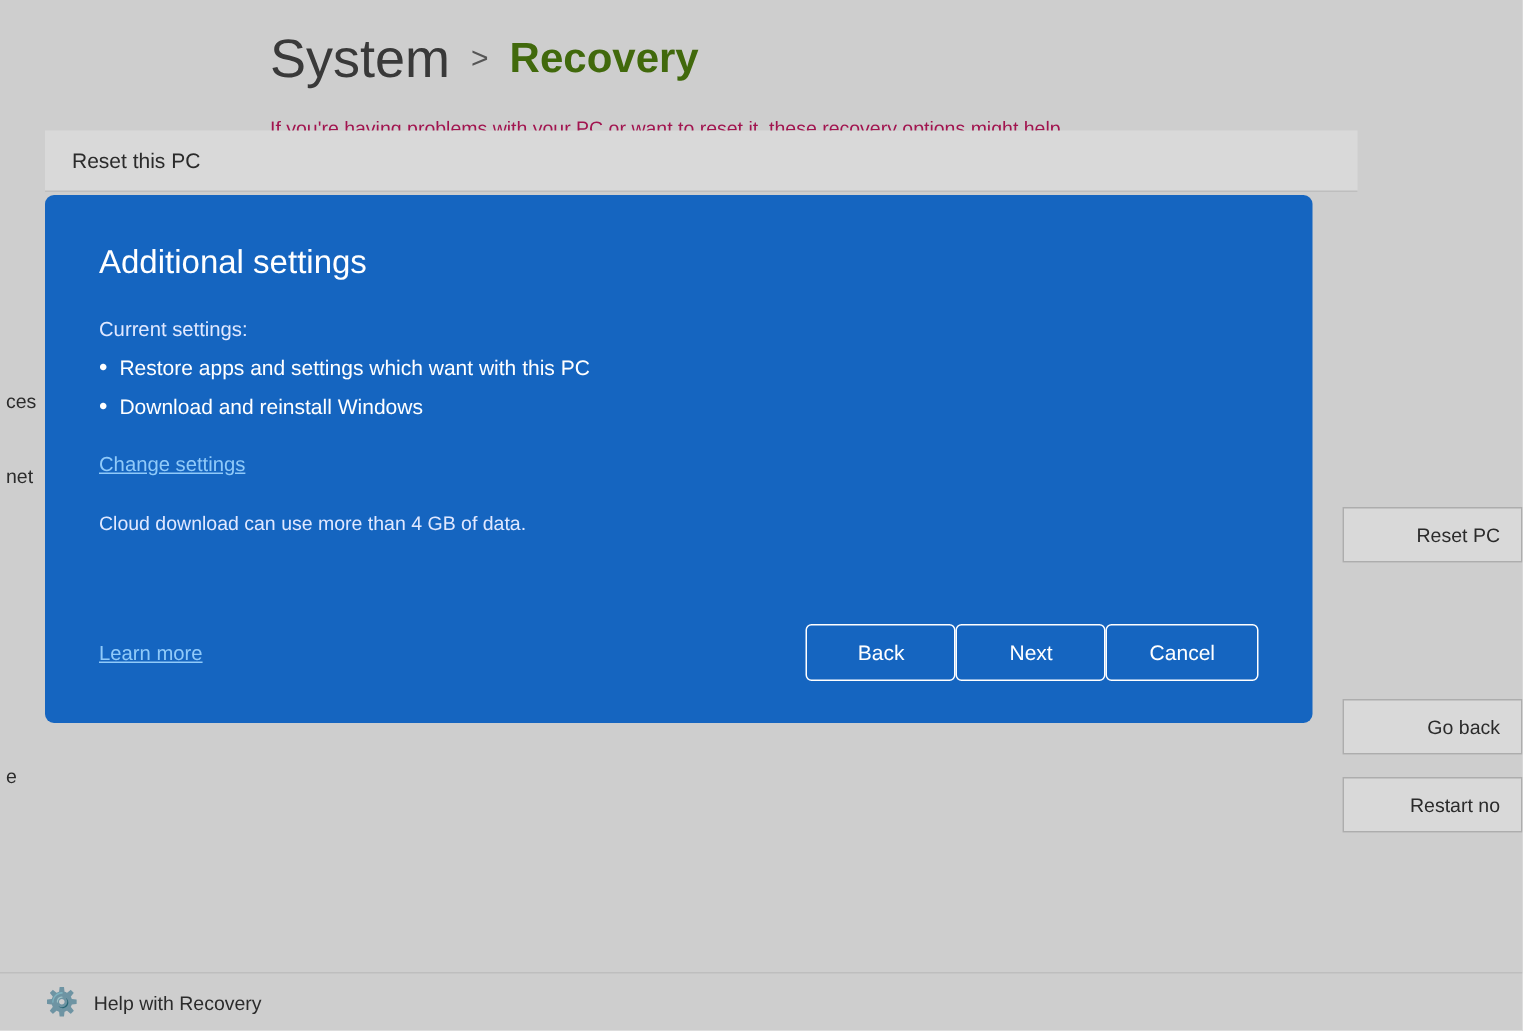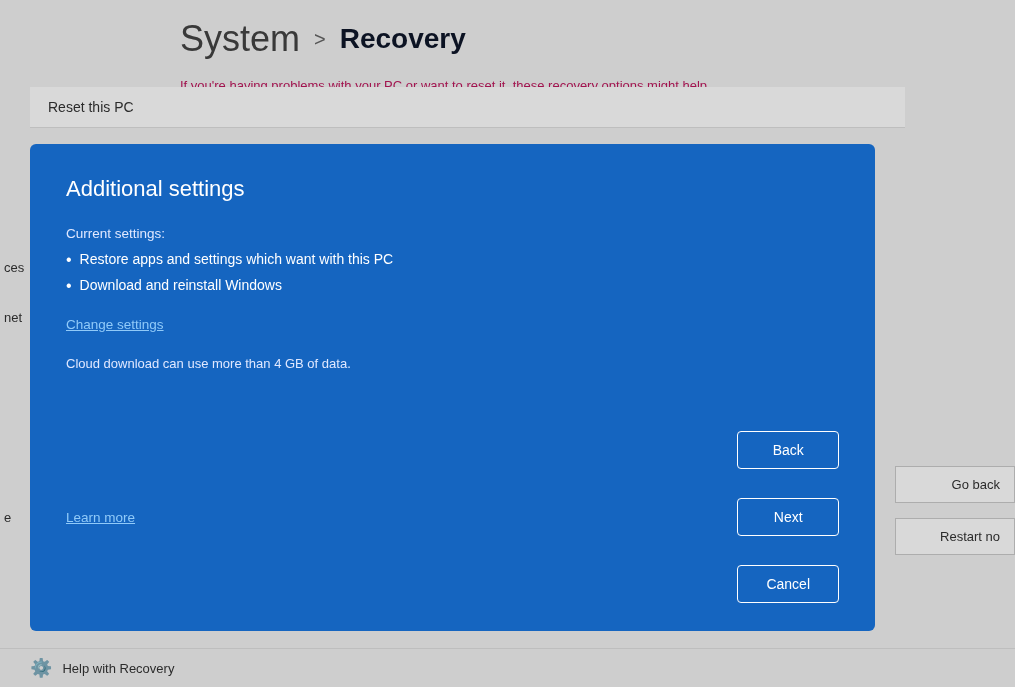--- a/index.html
+++ b/index.html
@@ -37,21 +37,21 @@
 
     .settings-header .chevron {
       font-size: 20px;
       color: #666;
       margin: 0 4px;
     }
 
     .settings-header .recovery-text {
       font-size: 28px;
       font-weight: 700;
-      color: #0f172a;
+      color: #4d7c0f;
     }
 
     .settings-subtitle {
       position: absolute;
       top: 78px;
       left: 180px;
       font-size: 13px;
       color: #be185d;
       right: 10px;
     }
@@ -106,21 +106,21 @@
       position: absolute;
       top: 0; left: 0;
       width: 100%; height: 100%;
       background: rgba(0,0,0,0.15);
       z-index: 10;
     }
 
     
     .dialog {
       position: absolute;
-      top: 144px;
+      top: 130px;
       left: 30px;
       width: 845px;
       background: #1565c0;
       border-radius: 6px;
       padding: 32px 36px 28px 36px;
       z-index: 20;
       color: #fff;
     }
 
     .dialog-title {
@@ -182,22 +182,21 @@
 
     .learn-more-link {
       color: #90caf9;
       font-size: 13.5px;
       text-decoration: underline;
       cursor: pointer;
     }
 
     .dialog-buttons {
       display: flex;
-      gap: 29px;
-      flex-direction: column;
+      gap: 0;
     }
 
     .dialog-btn {
       background: transparent;
       border: 1.5px solid #fff;
       color: #fff;
       font-size: 14px;
       padding: 10px 28px;
       border-radius: 4px;
       cursor: pointer;
@@ -241,20 +240,21 @@
     <span class="recovery-text">Recovery</span>
   </div>
 
   <div class="settings-subtitle">If you're having problems with your PC or want to reset it, these recovery options might help.</div>
 
   <span class="side-label side-ces">ces</span>
   <span class="side-label side-net">net</span>
   <span class="side-label side-e">e</span>
   <span class="side-label side-y">y</span>
 
+  <button class="right-btn right-btn-reset">Reset PC</button>
   <button class="right-btn right-btn-goback">Go back</button>
   <button class="right-btn right-btn-restart">Restart no</button>
 
   <div class="reset-title-bar">Reset this PC</div>
 
   <div class="help-bar">
     <span class="help-icon">⚙️</span>
     <span class="help-text">Help with Recovery</span>
   </div>
 </div>

